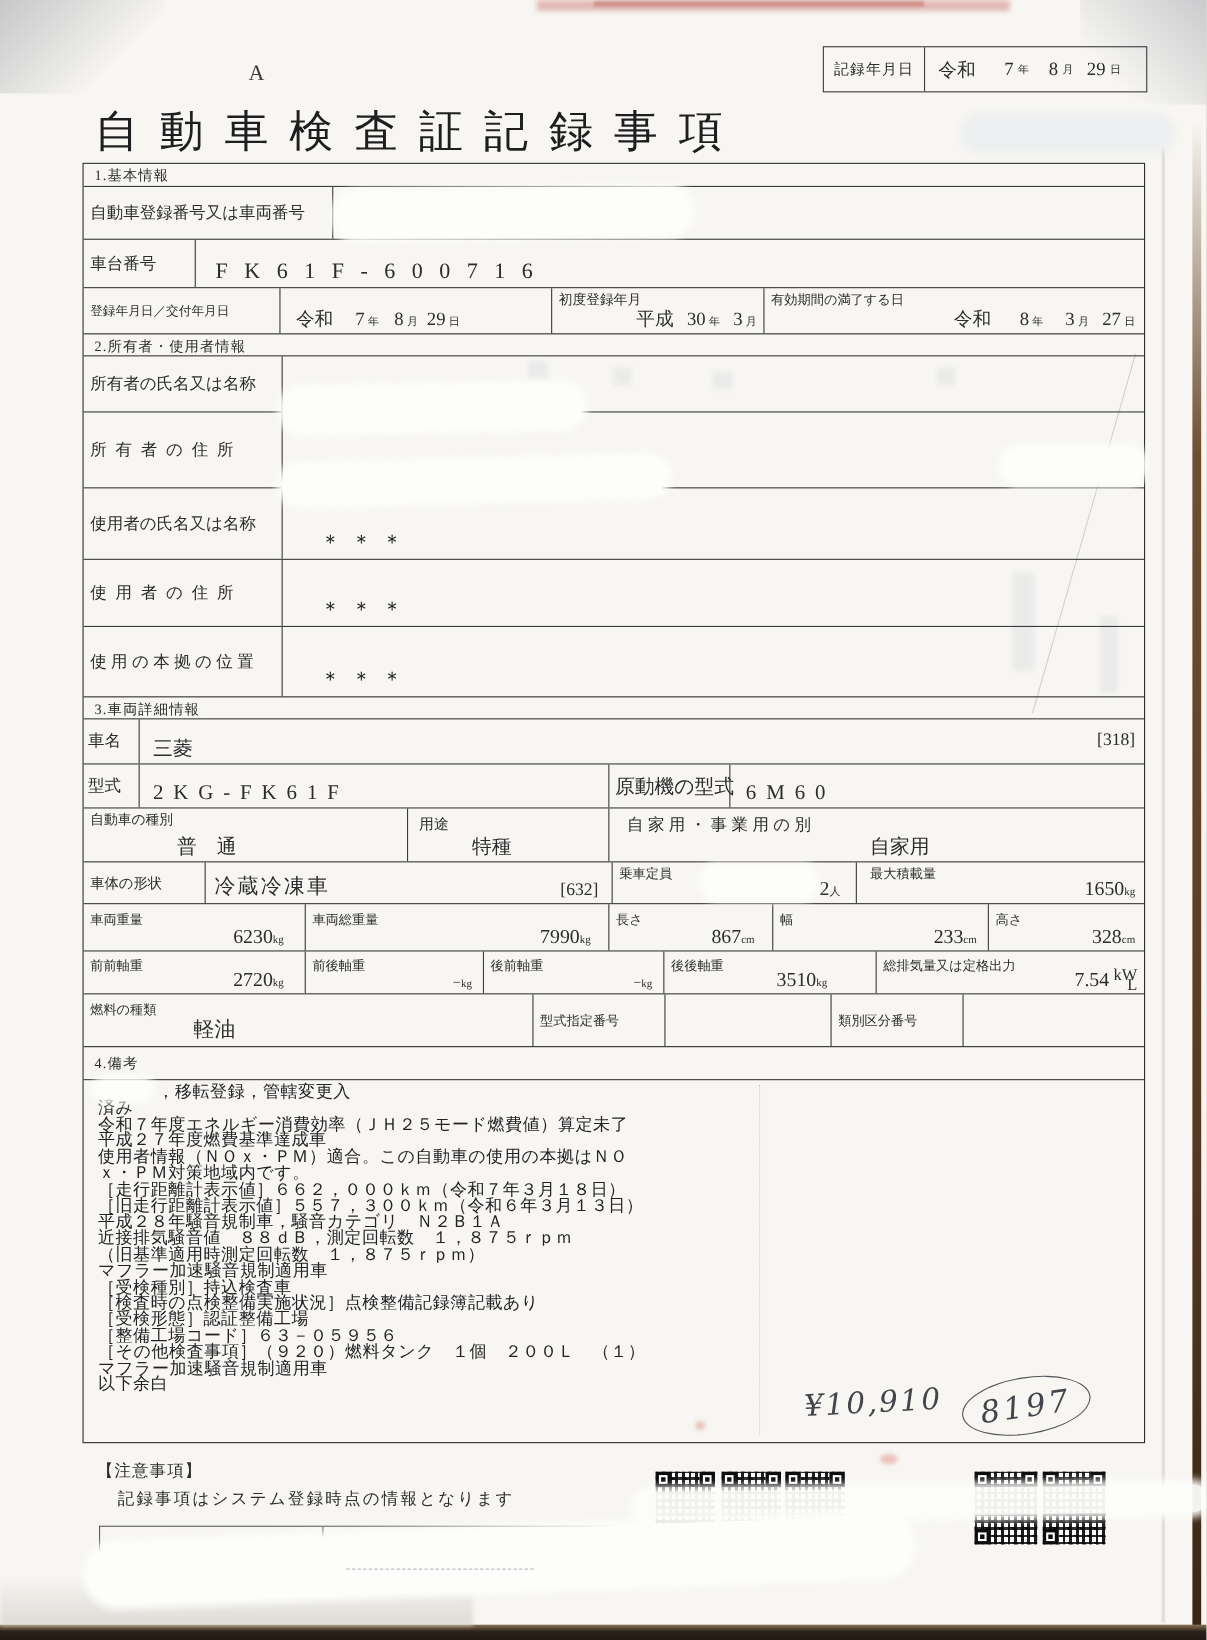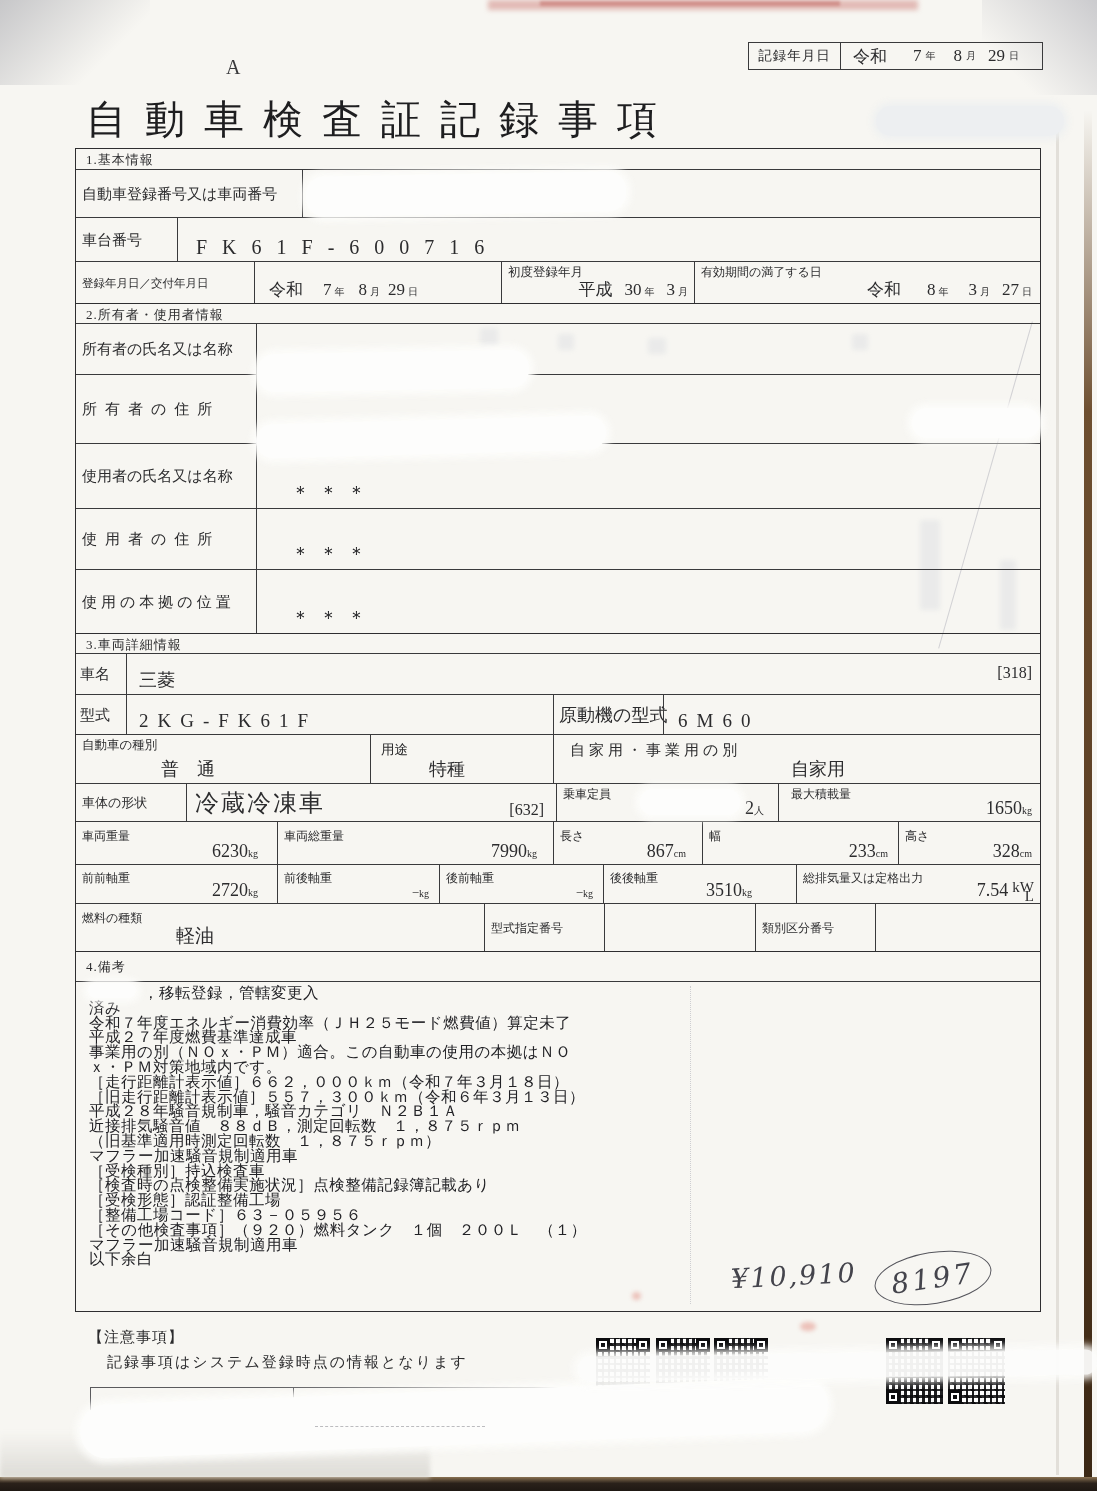--- a/index.html
+++ b/index.html
@@ -29,21 +29,21 @@
   .ghost { position:absolute; background:#c9cdd6; opacity:.28; filter:blur(2.5px); }
   .pinkdot { position:absolute; background:rgba(226,140,128,.5); border-radius:50%; filter:blur(2px); }
   
   .wipe { position:absolute; background:#fdfdfc; border-radius:18px;
     box-shadow:0 0 7px 5px rgba(253,253,251,.92); z-index:6; }
   .wipe.gray { background:#edeff1; box-shadow:0 0 6px 4px rgba(237,239,241,.9); }
   
   .amark { position:absolute; left:226px; top:56px; font-size:20px; color:#3a3a3c; }
   .title { position:absolute; left:86px; top:92px; font-size:40px; letter-spacing:19px;
     color:#1e1e20; white-space:nowrap; }
-  .datebox { position:absolute; left:748px; top:42px; width:295px; height:28px;
+  .datebox { position:absolute; left:748px; top:42px; width:295px; height:42px;
     border:1.6px solid #3a3a3c; display:flex; z-index:2; }
   .datebox .lab-cell { width:92px; border-right:1.2px solid #3a3a3c; display:flex;
     align-items:center; justify-content:center; font-size:13.5px; letter-spacing:1px; }
   .datebox .val-cell { flex:1; display:flex; align-items:center; padding-left:12px;
     font-size:17px; gap:4px; }
   .u { font-size:10px; color:#2c2c2e; }
   .num { font-size:17px; }
   
   .tbl { position:absolute; left:75px; top:148px; width:966px; border:1.7px solid #2e2e30;
     background:transparent; z-index:1; }
@@ -290,21 +290,21 @@
         <span class="cl mid ls4" style="left:16px;top:32%;">自家用・事業用の別</span>
         <span class="cv" style="left:237px;">自家用</span>
       </div>
     </div>
 
     <div class="row" style="height:38px;">
       <div class="c nb" style="width:110px;">
         <span class="cl mid" style="font-size:13px;">車体の形状</span>
       </div>
       <div class="c" style="width:370px;">
-        <span class="cv ls2" style="left:8px;font-size:24px;">冷蔵冷凍車</span>
+        <span class="cv ls2" style="left:8px;font-size:19px;">冷蔵冷凍車</span>
         <span class="cv r" style="font-size:16px;right:12px;">[632]</span>
       </div>
       <div class="c" style="width:222px;">
         <span class="cl c13">乗車定員</span>
         <span class="cv r" style="right:14px;"><span>2</span><span class="u">人</span></span>
       </div>
       <div class="c" style="flex:1;">
         <span class="cl c13" style="left:12px;">最大積載量</span>
         <span class="cv r"><span>1650</span><span class="u">kg</span></span>
       </div>
@@ -380,21 +380,21 @@
       <div class="rdot"></div>
       <div class="rtext">
         <div class="firstline">
           <span style="display:inline-block;width:52px;"></span>
           <span>，移転登録，管轄変更入</span>
         </div>
         <div>
             <div>済み</div>
             <div>令和７年度エネルギー消費効率（ＪＨ２５モード燃費値）算定未了</div>
             <div>平成２７年度燃費基準達成車</div>
-            <div>事業用の別（ＮＯｘ・ＰＭ）適合。この自動車の使用の本拠はＮＯ</div>
+            <div>使用者情報（ＮＯｘ・ＰＭ）適合。この自動車の使用の本拠はＮＯ</div>
             <div>ｘ・ＰＭ対策地域内です。</div>
             <div>［走行距離計表示値］６６２，０００ｋｍ（令和７年３月１８日）</div>
             <div>［旧走行距離計表示値］５５７，３００ｋｍ（令和６年３月１３日）</div>
             <div>平成２８年騒音規制車，騒音カテゴリ　Ｎ２Ｂ１Ａ</div>
             <div>近接排気騒音値　８８ｄＢ，測定回転数　１，８７５ｒｐｍ</div>
             <div>（旧基準適用時測定回転数　１，８７５ｒｐｍ）</div>
             <div>マフラー加速騒音規制適用車</div>
             <div>［受検種別］持込検査車</div>
             <div>［検査時の点検整備実施状況］点検整備記録簿記載あり</div>
             <div>［受検形態］認証整備工場</div>

